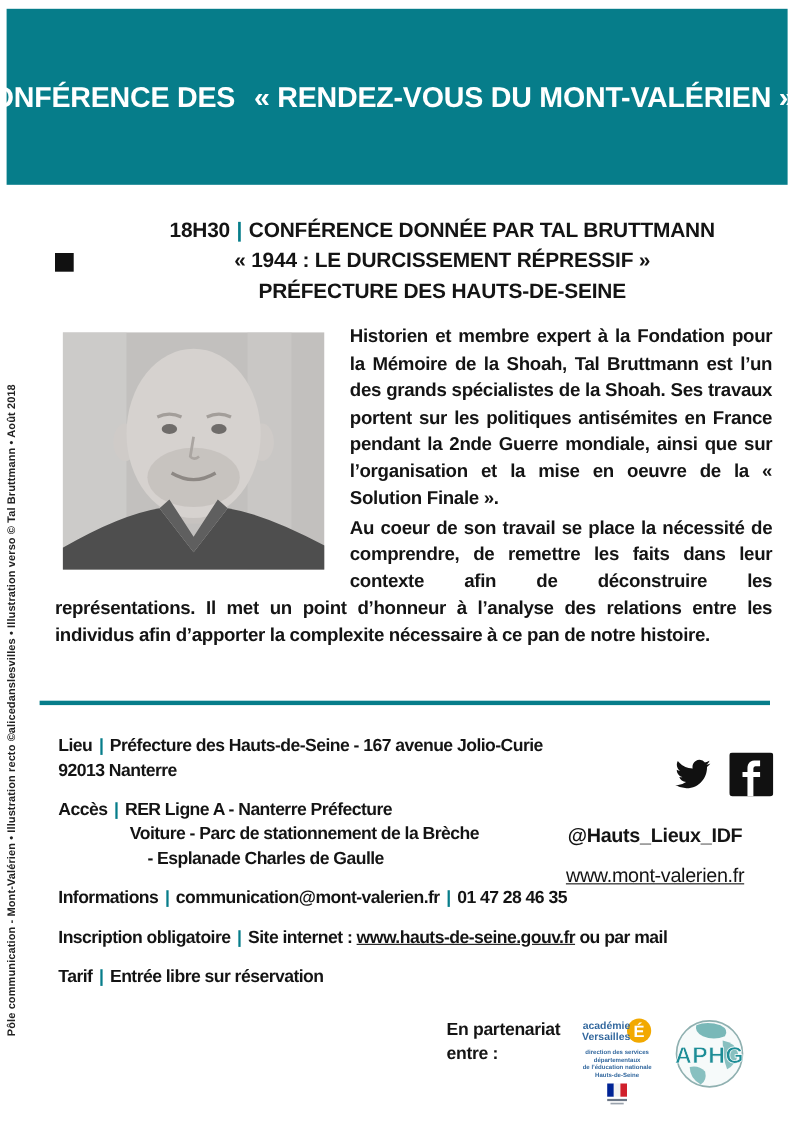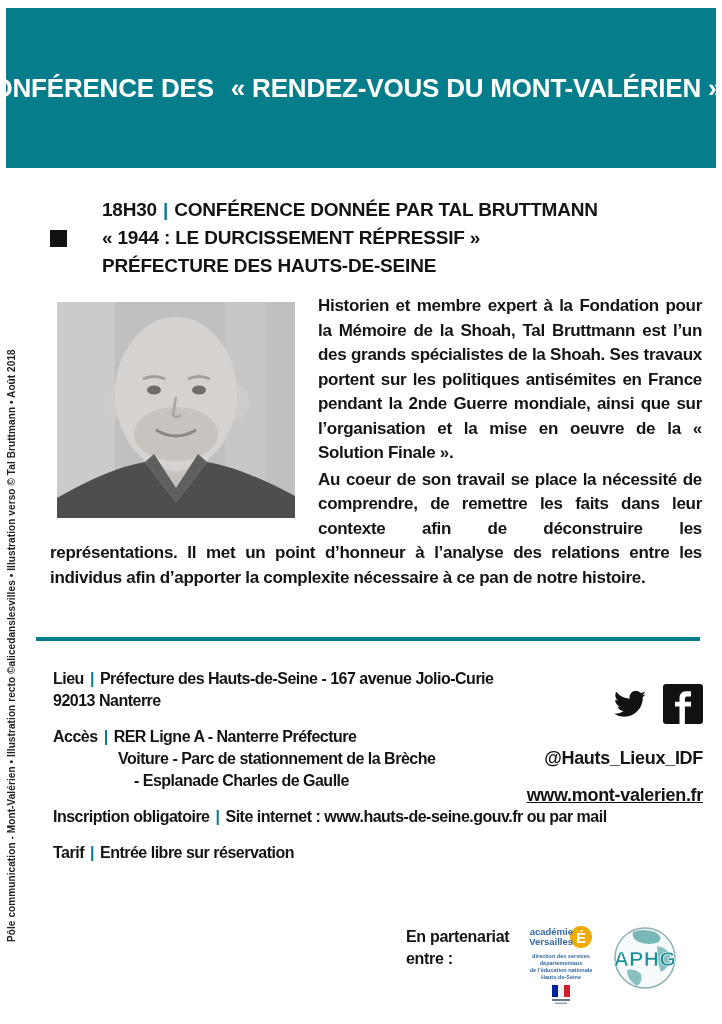--- a/index.html
+++ b/index.html
@@ -10,44 +10,44 @@
   
   .banner{
     position:absolute;left:6px;top:8px;right:6px;height:160px;background:#067d8a;
     display:flex;flex-direction:row;justify-content:center;align-items:center;gap:17px;
   }
   .banner .hline{color:#fff;font-size:26px;font-weight:bold;letter-spacing:-0.2px;white-space:nowrap;}
   
   .event{position:absolute;left:50px;top:196px;right:20px;}
   .bullet{position:absolute;left:0;top:34px;width:17px;height:17px;background:#111;}
   .event-text{margin-left:52px;}
-  .event-line{font-size:19px;font-weight:bold;line-height:28px;letter-spacing:-0.2px;white-space:nowrap;}
+  .event-line{font-size:19px;font-weight:bold;line-height:28px;letter-spacing:-0.2px;white-space:nowrap;text-align:center;}
   .pipe{color:#067d8a;font-weight:bold;padding:0 6px;}
   
   .bio{
     position:absolute;left:48px;top:292px;width:656px;
     text-align:justify;font-weight:bold;font-size:17px;line-height:24.5px;letter-spacing:-0.3px;
   }
   .bio p{margin:2px;}
   .photo-wrap{float:left;width:238px;height:216px;margin:10px 23px 12px 9px;}
   .photo-wrap svg{display:block;}
   
   .divider{position:absolute;left:36px;top:637px;width:664px;height:4px;background:#067d8a;}
   
   .details{position:absolute;left:53px;top:668px;width:470px;font-weight:bold;font-size:16px;letter-spacing:-0.5px;}
   .details .line{line-height:22px;white-space:nowrap;}
   .blk{margin-bottom:14px;}
   .ind1{margin-left:65px;}
   .ind2{margin-left:81px;}
-  .link{}
+  .link{text-decoration:underline;}
   
-  .details-right{position:absolute;right:19px;top:684px;width:215px;text-align:right;}
+  .details-right{position:absolute;right:19px;top:684px;width:215px;text-align:center;}
   .social-icons{display:flex;justify-content:flex-end;gap:14px;align-items:center;}
   .handle{margin-top:20px;font-size:18px;font-weight:bold;letter-spacing:-0.3px;}
-  .site{margin-top:16px;font-size:18px;font-weight:bold;letter-spacing:-0.3px;text-decoration:underline;}
+  .site{margin-top:16px;font-size:18px;font-weight:normal;letter-spacing:-0.3px;text-decoration:underline;}
   
   .partners{position:absolute;left:406px;top:924px;display:flex;gap:18px;align-items:flex-start;}
   .partners-intro{font-size:16px;font-weight:bold;line-height:22px;margin-top:2px;letter-spacing:-0.3px;}
   
   .credits{
     position:absolute;left:6px;top:942px;transform:rotate(-90deg);transform-origin:0 0;
     white-space:nowrap;font-size:10px;font-weight:bold;color:#222;letter-spacing:0.1px;
   }
 </style>
 </head>
@@ -109,20 +109,25 @@
     </div>
 
     <div class="blk">
       <div class="line">
         <span>Accès</span><span class="pipe">|</span><span>RER Ligne A - Nanterre Préfecture</span>
       </div>
       <div class="line ind1">Voiture - Parc de stationnement de la Brèche</div>
       <div class="line ind2">- Esplanade Charles de Gaulle</div>
     </div>
 
+    <div class="blk">
+      <div class="line">
+        <span>Informations</span><span class="pipe">|</span><span>communication@mont-valerien.fr</span><span class="pipe">|</span><span>01 47 28 46 35</span>
+      </div>
+    </div>
 
     <div class="blk">
       <div class="line">
         <span>Inscription obligatoire</span><span class="pipe">|</span><span>Site internet :</span>
         <span class="link">www.hauts-de-seine.gouv.fr</span>
         <span>ou par mail</span>
       </div>
     </div>
 
     <div class="blk">

